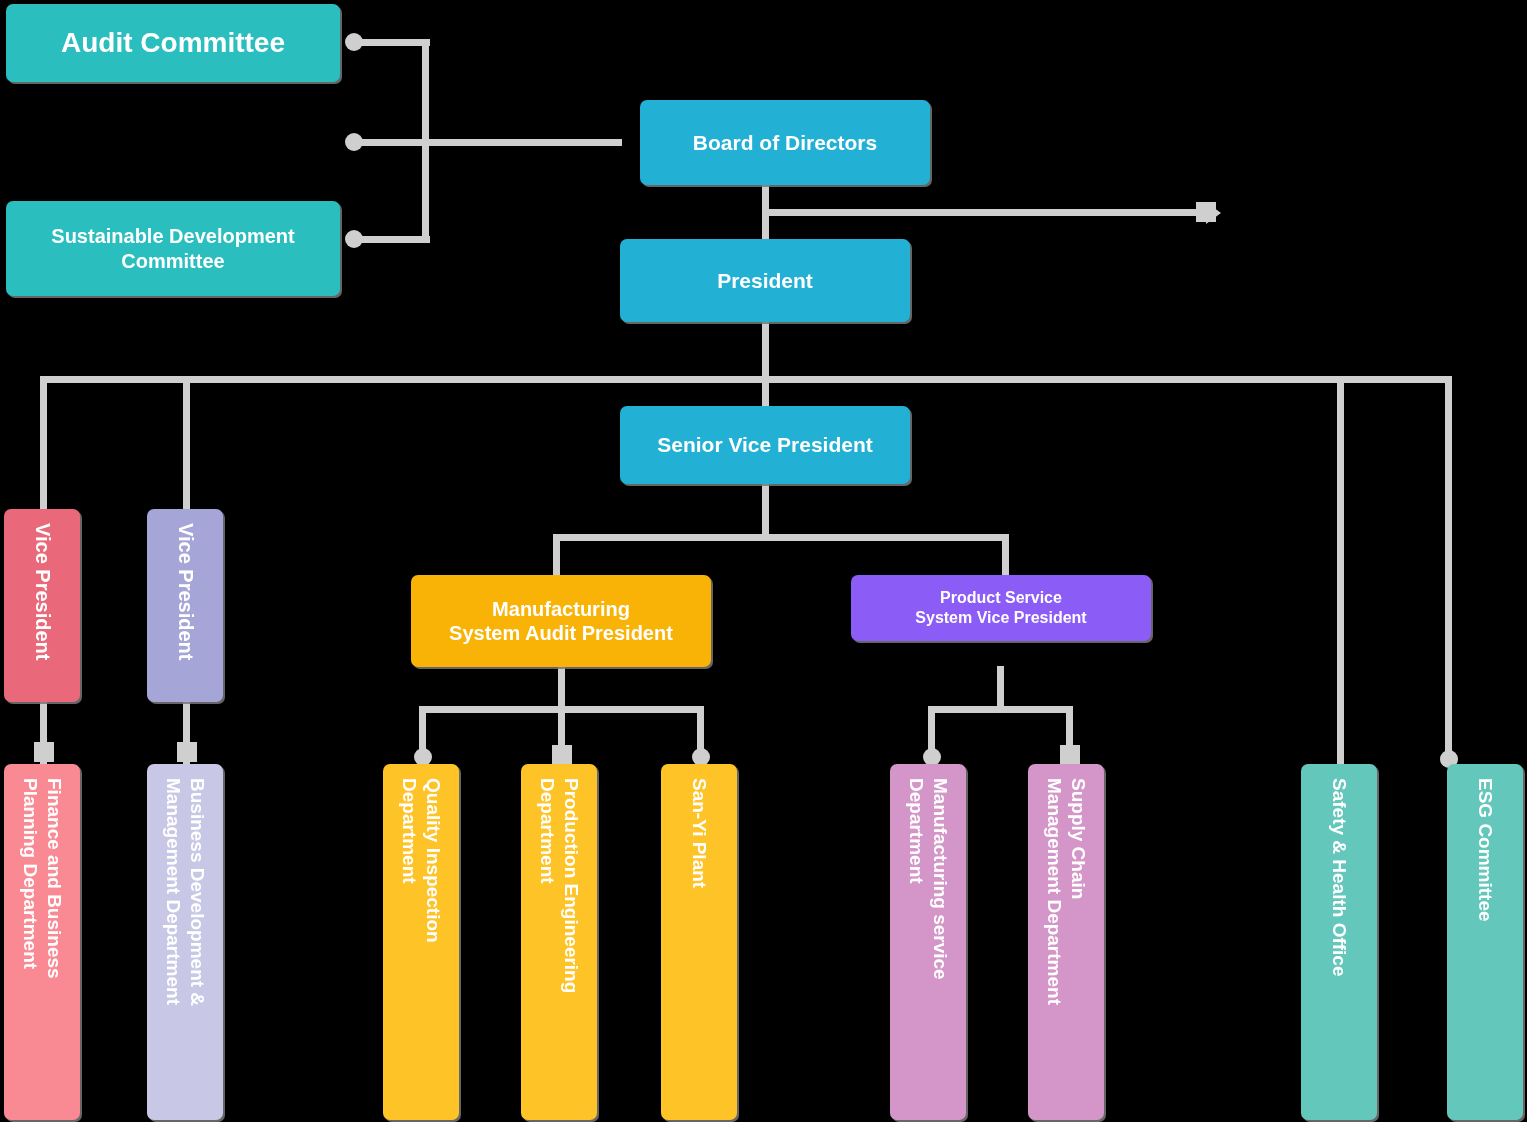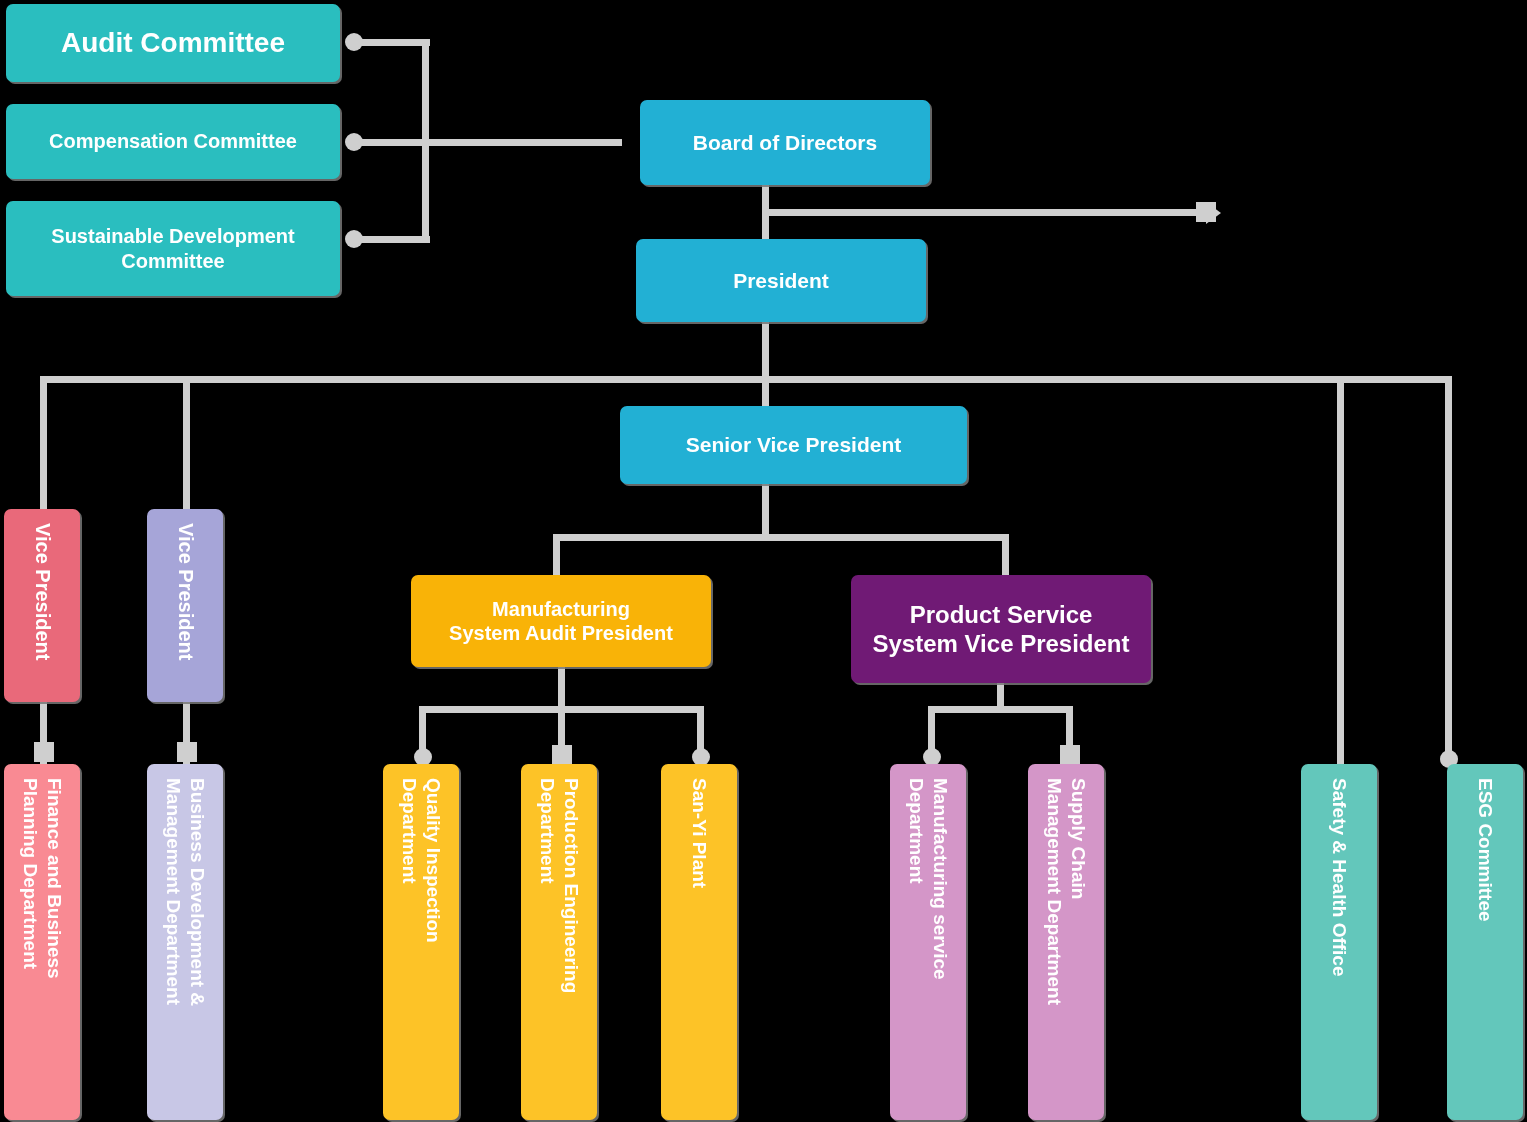--- a/index.html
+++ b/index.html
@@ -113,56 +113,53 @@
   <div class="ln h" style="left:928px;top:706px;width:145px;"></div>
   <div class="ln v" style="left:928px;top:706px;height:60px;"></div>
   <div class="ln v" style="left:1066px;top:706px;height:60px;"></div>
   <div class="dot" style="left:923px;top:748px;"></div>
   <div class="sq" style="left:1060px;top:745px;"></div>
 
   <div class="node" style="left:6px;top:4px;width:334px;height:78px;background:#2ABEBF;font-size:28px;">
     <span class="lbl">Audit Committee</span>
   </div>
 
-  <div class="node" style="left:6px;top:104px;width:334px;height:75px;background:#2ABEBF;font-size:20px;">
-    <span class="lbl">Compensation Committee</span>
-  </div>
 
   <div class="node" style="left:6px;top:201px;width:334px;height:95px;background:#2ABEBF;font-size:20px;">
     <span class="lbl">Sustainable Development
 Committee</span>
   </div>
 
   <div class="node" style="left:620px;top:100px;width:290px;height:85px;background:#22B0D4;font-size:21px;margin-left:20px;">
     <span class="lbl">Board of Directors</span>
   </div>
 
 
-  <div class="node" style="left:620px;top:239px;width:290px;height:83px;background:#22B0D4;font-size:21px;margin-left:16px;">
+  <div class="node" style="left:620px;top:239px;width:290px;height:83px;background:#22B0D4;font-size:21px;">
     <span class="lbl">President</span>
   </div>
 
-  <div class="node" style="left:620px;top:406px;width:347px;height:78px;background:#22B0D4;font-size:21px;">
+  <div class="node" style="left:620px;top:406px;width:290px;height:78px;background:#22B0D4;font-size:21px;">
     <span class="lbl">Senior Vice President</span>
   </div>
 
   <div class="node vert" style="left:4px;top:509px;width:76px;height:193px;background:#E9697A;font-size:20px;">
     <span class="rot">Vice President</span>
   </div>
 
   <div class="node vert" style="left:147px;top:509px;width:76px;height:193px;background:#A6A5D8;font-size:20px;">
     <span class="rot">Vice President</span>
   </div>
 
   <div class="node" style="left:411px;top:575px;width:300px;height:92px;background:#F9B307;font-size:20px;">
     <span class="lbl">Manufacturing
 System Audit President</span>
   </div>
 
-  <div class="node" style="left:851px;top:575px;width:300px;height:108px;background:#701a75;font-size:24px;">
+  <div class="node" style="left:851px;top:575px;width:300px;height:66px;background:#8b5cf6;font-size:16px;">
     <span class="lbl">Product Service
 System Vice President</span>
   </div>
 
   <div class="node vert" style="left:4px;top:764px;width:76px;height:356px;background:#F98A93;font-size:19px;">
     <span class="rot">Finance and Business
 Planning Department</span>
   </div>
 
   <div class="node vert" style="left:147px;top:764px;width:76px;height:356px;background:#C8C7E6;font-size:19px;">

